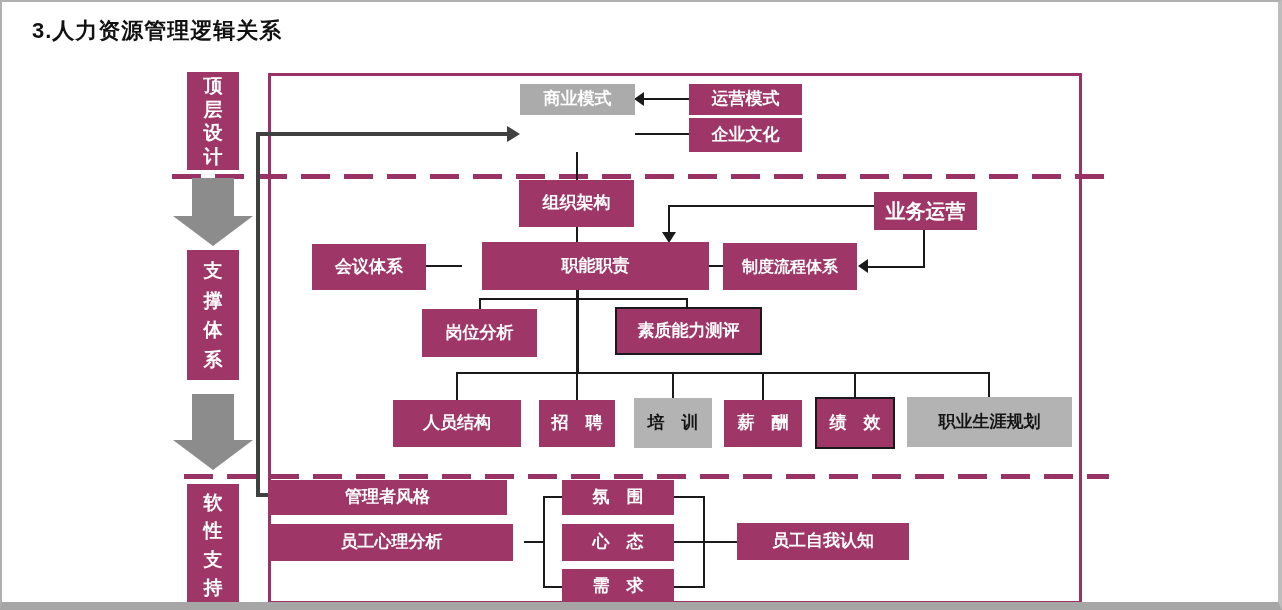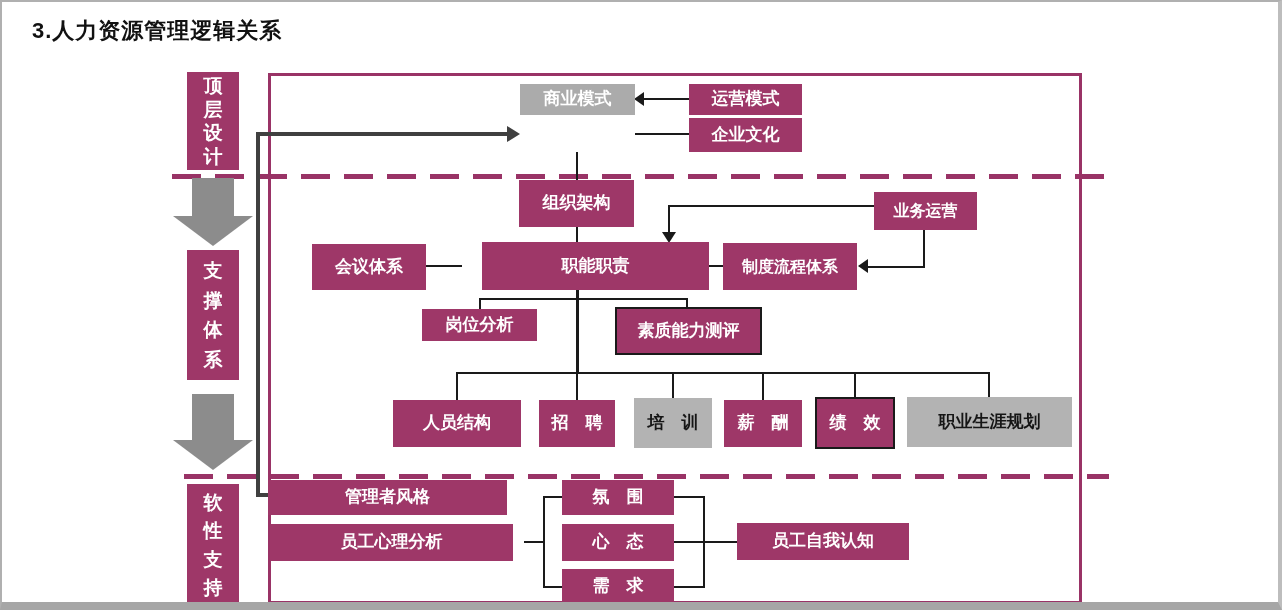--- a/index.html
+++ b/index.html
@@ -128,25 +128,25 @@
   <div class="hl" style="left:672px;top:494px;width:31px;"></div>
   <div class="vl" style="left:701px;top:494px;height:92px;"></div>
   <div class="hl" style="left:672px;top:584px;width:31px;"></div>
   <div class="hl" style="left:672px;top:539px;width:63px;"></div>
 
   <div class="node g" style="left:518px;top:82px;width:115px;height:31px;">商业模式</div>
   <div class="node m" style="left:687px;top:82px;width:113px;height:31px;">运营模式</div>
   <div class="node m" style="left:687px;top:116px;width:113px;height:34px;">企业文化</div>
 
   <div class="node m" style="left:517px;top:178px;width:115px;height:47px;">组织架构</div>
-  <div class="node m" style="left:872px;top:190px;width:103px;height:38px;font-size:16px;">业务运营</div>
+  <div class="node m" style="left:872px;top:190px;width:103px;height:38px;font-size:20px;">业务运营</div>
   <div class="node m" style="left:310px;top:242px;width:114px;height:46px;">会议体系</div>
   <div class="node m" style="left:480px;top:240px;width:227px;height:48px;">职能职责</div>
   <div class="node m" style="left:721px;top:241px;width:134px;height:47px;font-size:16px;">制度流程体系</div>
-  <div class="node m" style="left:420px;top:307px;width:115px;height:32px;">岗位分析</div>
+  <div class="node m" style="left:420px;top:307px;width:115px;height:48px;">岗位分析</div>
   <div class="node m bordered" style="left:613px;top:305px;width:147px;height:48px;">素质能力测评</div>
 
   <div class="node m" style="left:391px;top:398px;width:128px;height:47px;">人员结构</div>
   <div class="node m" style="left:537px;top:398px;width:76px;height:47px;">招　聘</div>
   <div class="node gb" style="left:632px;top:396px;width:78px;height:50px;">培　训</div>
   <div class="node m" style="left:722px;top:398px;width:78px;height:47px;">薪　酬</div>
   <div class="node m bordered" style="left:813px;top:395px;width:80px;height:52px;">绩　效</div>
   <div class="node gb" style="left:905px;top:395px;width:165px;height:50px;">职业生涯规划</div>
 
   <div class="node m" style="left:266px;top:478px;width:239px;height:35px;">管理者风格</div>

